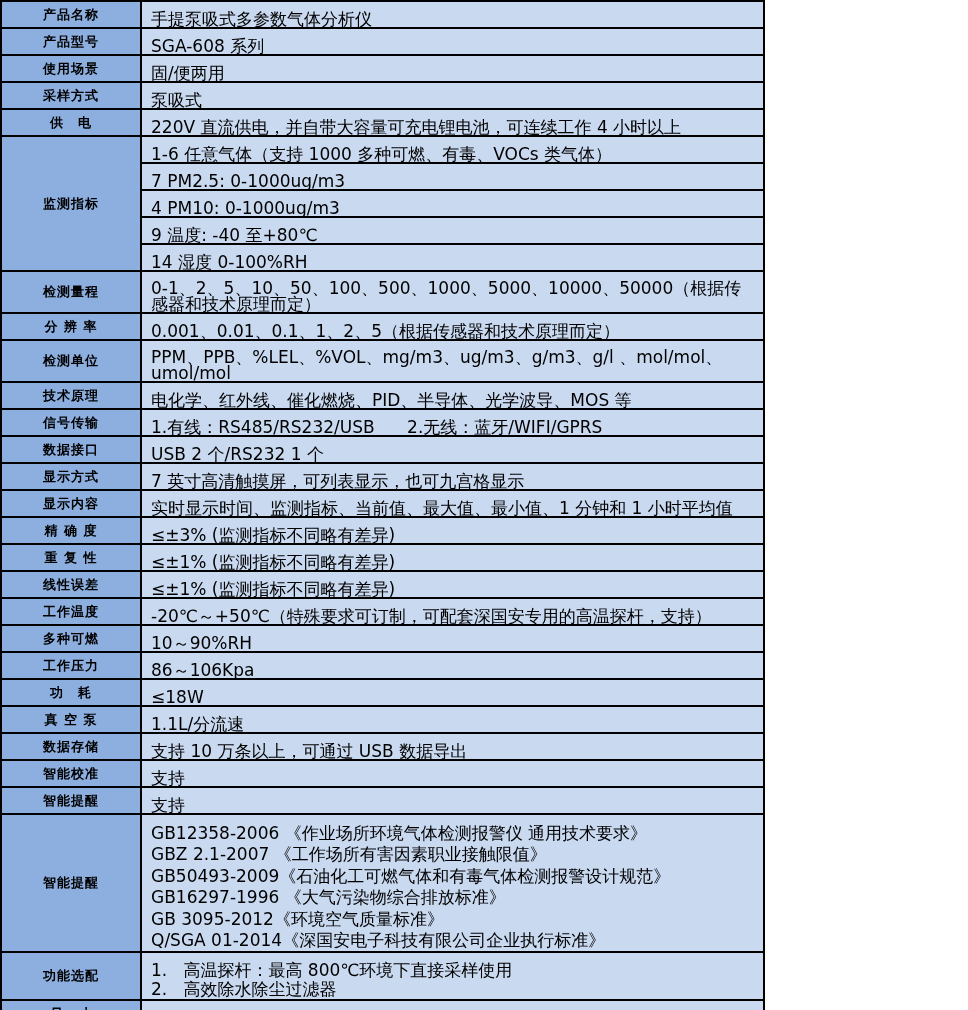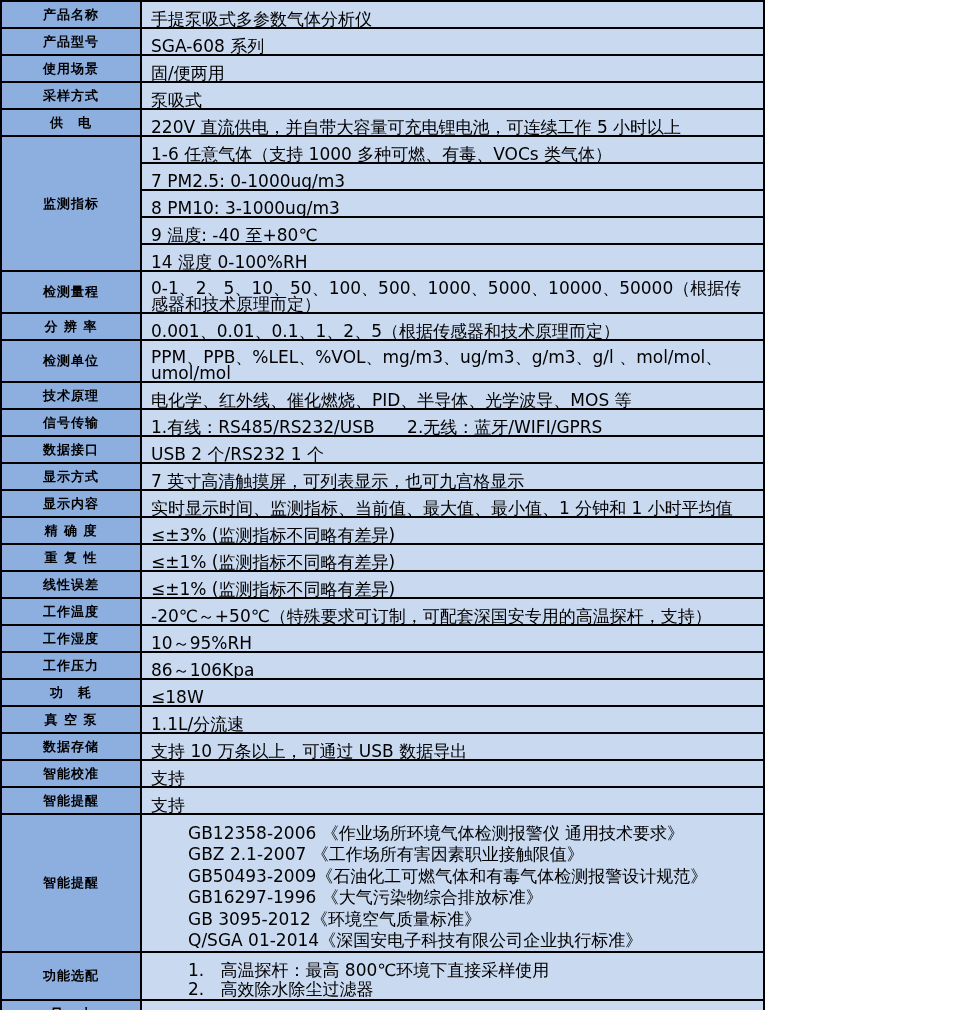--- a/index.html
+++ b/index.html
@@ -30,21 +30,21 @@
     letter-spacing:1px;
   }
   .value-cell{
     background:var(--value-bg);
     font-size:17px;
     text-align:left;
     padding:8px 8px 0 9px;
     white-space:pre-wrap;
     line-height:16px;
   }
-  .value-line{line-height:21.4px;margin-left:37px;}
+  .value-line{line-height:21.4px;}
   tr.r-mid .value-line{line-height:19px;}
 </style>
 </head>
 <body>
 
 <table class="spec">
   <colgroup>
     <col class="c-label">
     <col class="c-value">
   </colgroup>
@@ -60,31 +60,31 @@
       <tr class="r">
         <th class="label-cell">使用场景</th>
         <td class="value-cell">固/便两用</td>
       </tr>
       <tr class="r">
         <th class="label-cell">采样方式</th>
         <td class="value-cell">泵吸式</td>
       </tr>
       <tr class="r">
         <th class="label-cell">供　电</th>
-        <td class="value-cell">220V 直流供电，并自带大容量可充电锂电池，可连续工作 5 小时以上</td>
+        <td class="value-cell">220V 直流供电，并自带大容量可充电锂电池，可连续工作 4 小时以上</td>
       </tr>
       <tr class="r">
         <th class="label-cell" rowspan="5">监测指标</th>
         <td class="value-cell">1-6 任意气体（支持 1000 多种可燃、有毒、VOCs 类气体）</td>
       </tr>
       <tr class="r">
         <td class="value-cell">7 PM2.5: 0-1000ug/m3</td>
       </tr>
       <tr class="r">
-        <td class="value-cell">8 PM10: 3-1000ug/m3</td>
+        <td class="value-cell">4 PM10: 0-1000ug/m3</td>
       </tr>
       <tr class="r">
         <td class="value-cell">9 温度: -40 至+80℃</td>
       </tr>
       <tr class="r">
         <td class="value-cell">14 湿度 0-100%RH</td>
       </tr>
       <tr class="r">
         <th class="label-cell">检测量程</th>
         <td class="value-cell">0-1、2、5、10、50、100、500、1000、5000、10000、50000（根据传感器和技术原理而定）</td>
@@ -127,22 +127,22 @@
       </tr>
       <tr class="r">
         <th class="label-cell">线性误差</th>
         <td class="value-cell">≤±1% (监测指标不同略有差异)</td>
       </tr>
       <tr class="r">
         <th class="label-cell">工作温度</th>
         <td class="value-cell">-20℃～+50℃（特殊要求可订制，可配套深国安专用的高温探杆，支持）</td>
       </tr>
       <tr class="r">
-        <th class="label-cell">工作湿度</th>
-        <td class="value-cell">10～95%RH</td>
+        <th class="label-cell">多种可燃</th>
+        <td class="value-cell">10～90%RH</td>
       </tr>
       <tr class="r">
         <th class="label-cell">工作压力</th>
         <td class="value-cell">86～106Kpa</td>
       </tr>
       <tr class="r">
         <th class="label-cell">功　耗</th>
         <td class="value-cell">≤18W</td>
       </tr>
       <tr class="r">

